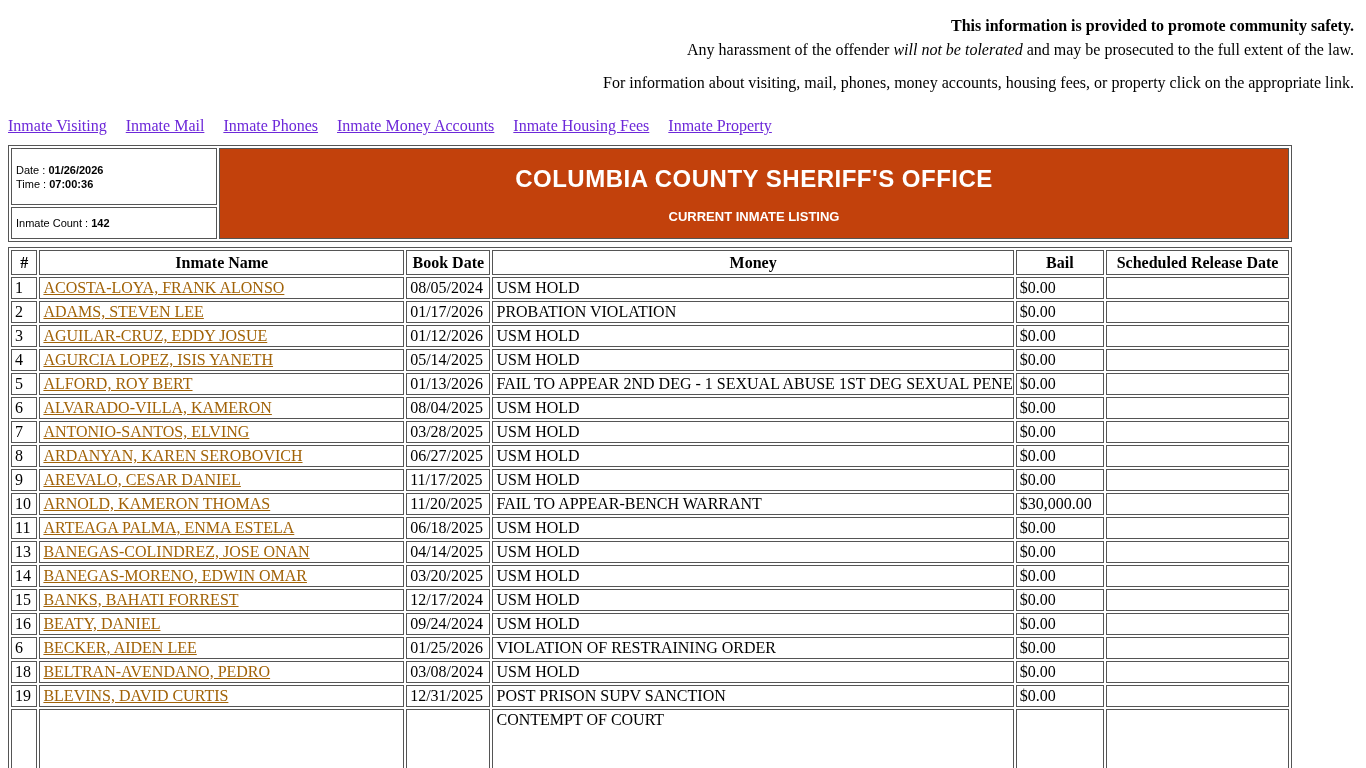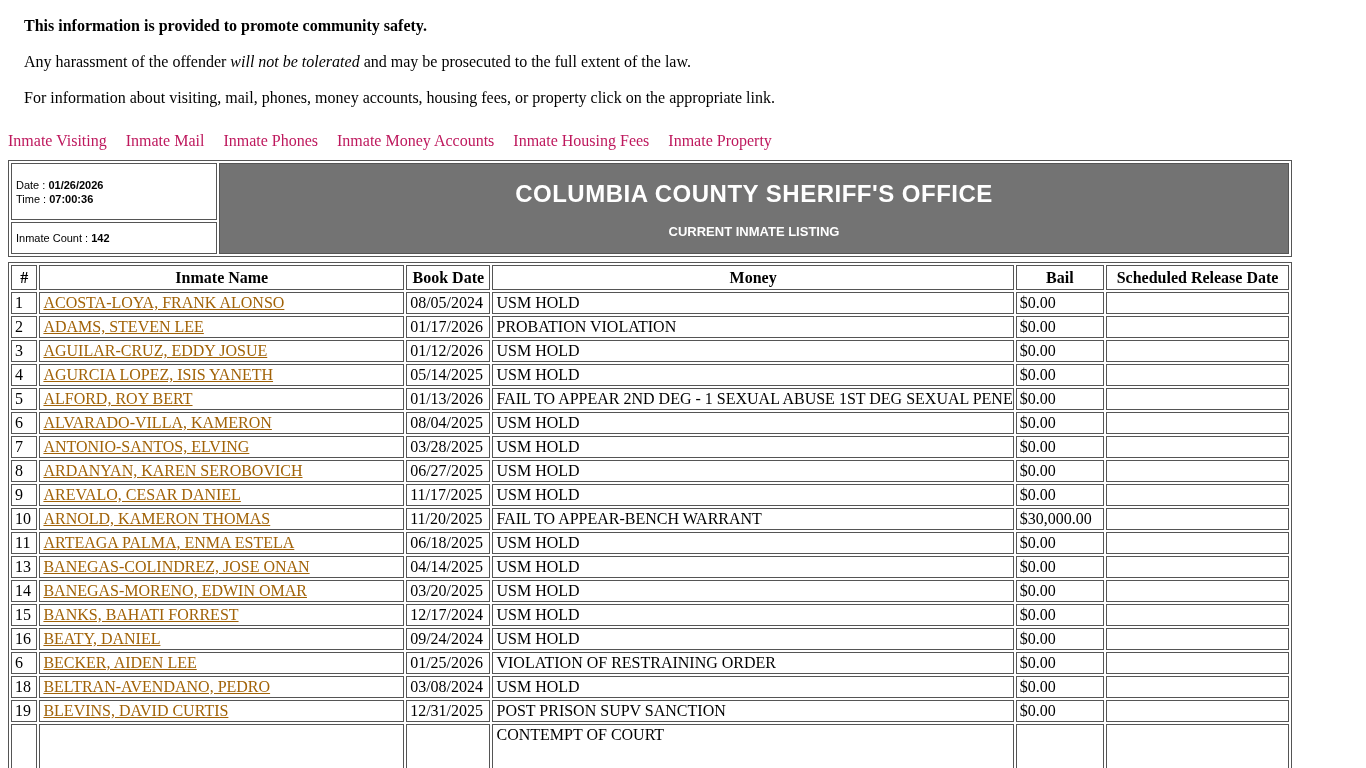--- a/index.html
+++ b/index.html
@@ -5,29 +5,29 @@
   * { box-sizing: content-box; }
   html, body { margin: 0; padding: 0; background: #ffffff; }
   body {
     width: 1366px; height: 768px; overflow: hidden;
     font-family: "Liberation Serif", "DejaVu Serif", serif;
     font-size: 16px; color: #000;
   }
   .page { padding: 8px; }
 
   
-  .notice p { margin: 16px; line-height: 20px; }
+  .notice p { margin: 4px; line-height: 20px; text-align: right; }
   .notice .line1 { font-weight: bold; margin-top: 8px; }
   .notice .line3 { margin-top: 13px; }
   .notice em { font-style: italic; }
 
   
   .nav { margin-top: 23px; line-height: 20px; }
   .nav a {
-    color: #be185d; margin-right: 15px;
+    color: #6d28d9; text-decoration: underline; margin-right: 15px;
     cursor: pointer;
   }
 
   
   table.header-table {
     margin-top: 9px;
     border-collapse: separate; border-spacing: 2px;
     border: 1px solid #555; width: 1282px; table-layout: fixed;
   }
   table.header-table td { border: 1px solid #555; padding: 2px 4px; }
@@ -85,21 +85,21 @@
 
   <table class="header-table">
     <tbody>
         <tr>
       <td class="info-cell info-cell-top">
         <span>Date :</span>
         <b>01/26/2026</b><br>
         <span>Time :</span>
         <b>07:00:36</b>
       </td>
-      <td class="banner-cell" rowspan="2" style="background: #737373;">
+      <td class="banner-cell" rowspan="2" style="background: #c2410c;">
         <div class="banner-title">COLUMBIA COUNTY SHERIFF'S OFFICE</div>
         <div class="banner-subtitle">CURRENT INMATE LISTING</div>
       </td>
     </tr>
     <tr>
       <td class="info-cell info-cell-bottom">
         <span>Inmate Count :</span>
         <b>142</b>
       </td>
     </tr>

